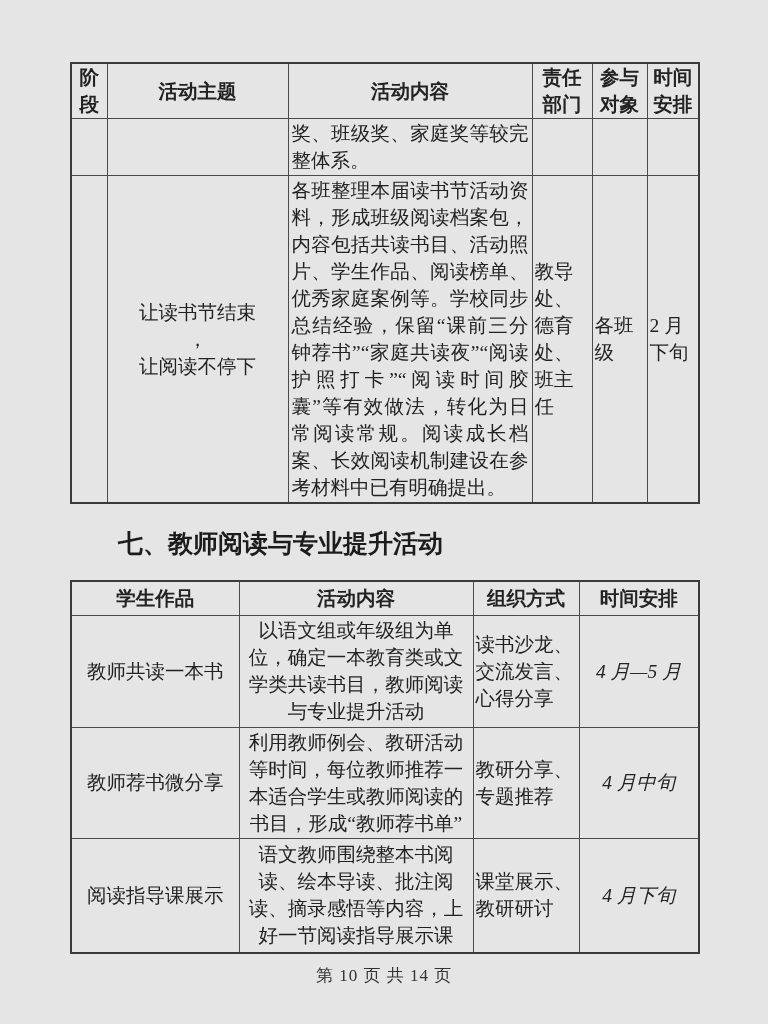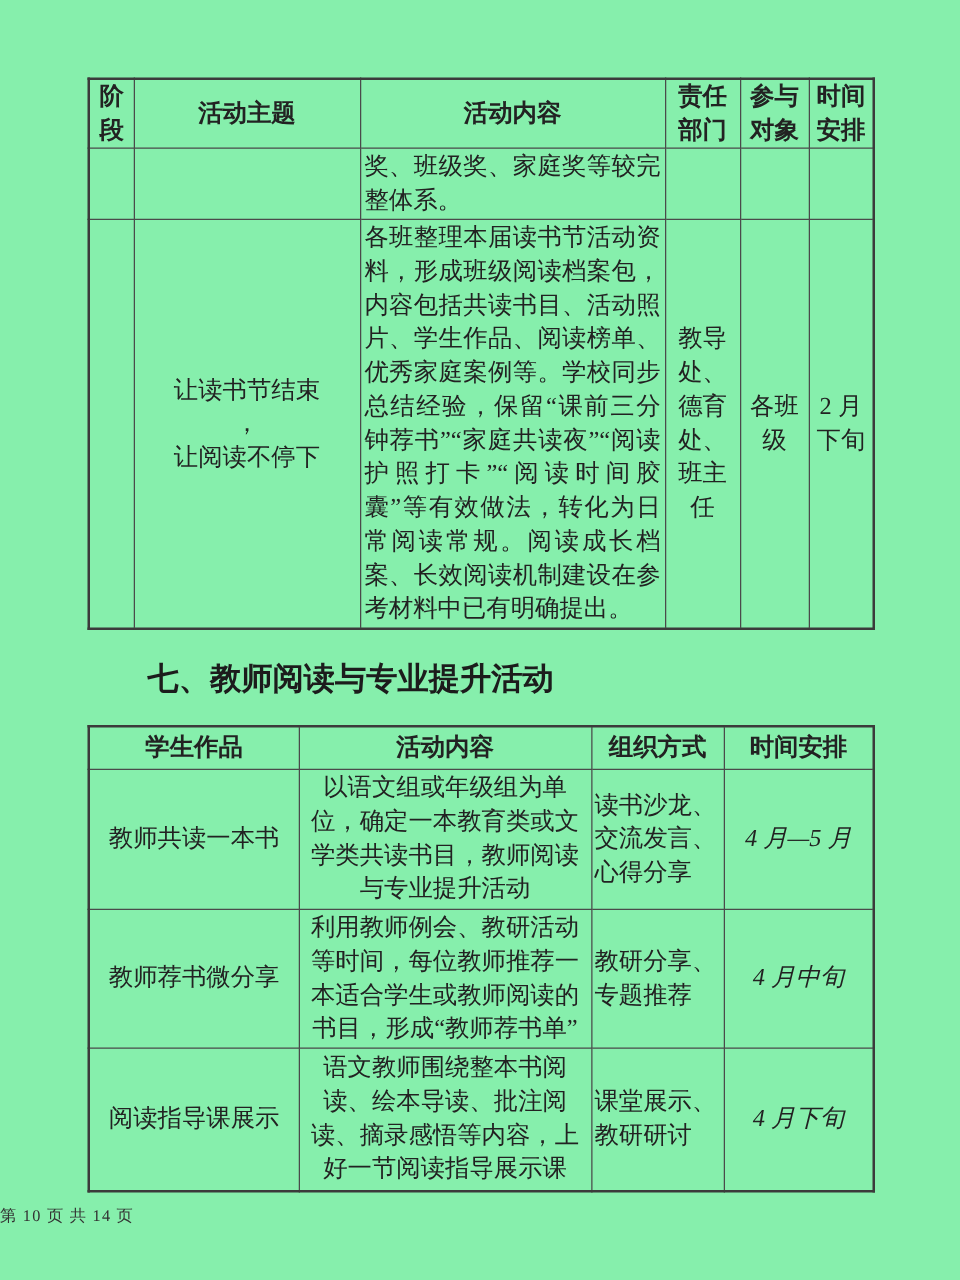--- a/index.html
+++ b/index.html
@@ -2,40 +2,40 @@
 <html><head>
 <meta charset="utf-8">
 <style>
   html,body{margin:0;padding:0;}
   body{
     width:768px;height:1024px;background:#ffffff;overflow:hidden;
     font-family:"Liberation Serif","DejaVu Serif",serif;
     color:#222222;
     -webkit-font-smoothing:antialiased;
   }
-  .page{position:relative;width:768px;height:1024px;background:#86efac;}
+  .page{position:relative;width:768px;height:1024px;background:#e5e5e5;}
   .content{padding:62px 70px 0 70px;}
 
   table{border-collapse:collapse;table-layout:fixed;width:628px;}
   table{border:2px solid #3b3b3b;}
   th,td{
     border:1px solid #4a4a4a;
     font-size:19.5px;line-height:27px;
     padding:0 2px;box-sizing:border-box;
     overflow:hidden;
   }
   th{font-weight:700;text-align:center;vertical-align:middle;}
 
   
   .t1 .hdr{height:55px;}
   .t1 .r1{height:53px;}
   .t1 .r2{height:321px;}
   .cell-content{text-align:justify;vertical-align:top;padding:1px 3px;}
   .cell-theme{text-align:center;vertical-align:middle;white-space:pre-line;}
-  .cell-small{text-align:center;vertical-align:middle;}
+  .cell-small{text-align:left;vertical-align:middle;}
 
   
   .section-title{
     margin:26px 0 22px 0;
     padding-left:48px;
     font-size:25px;font-weight:700;color:#1c1c1c;
     line-height:28px;
   }
 
   
@@ -43,21 +43,21 @@
   .t2 .ra{height:112px;}
   .t2 .rb{height:110px;}
   .t2 .rc{height:115px;}
   .cell-project{text-align:center;vertical-align:middle;}
   .cell-content2{text-align:center;vertical-align:middle;padding:1px 3px;}
   .cell-method{text-align:left;vertical-align:middle;}
   .cell-time{text-align:center;vertical-align:middle;font-style:italic;}
 
   .footer{
     position:absolute;left:0;right:0;top:964px;
-    font-size:13px;color:#333;
+    text-align:center;font-size:17px;color:#333;
     letter-spacing:1px;
   }
 </style>
 </head>
 <body>
 
 <div class="page">
   <div class="content">
 
     <table class="t1">

